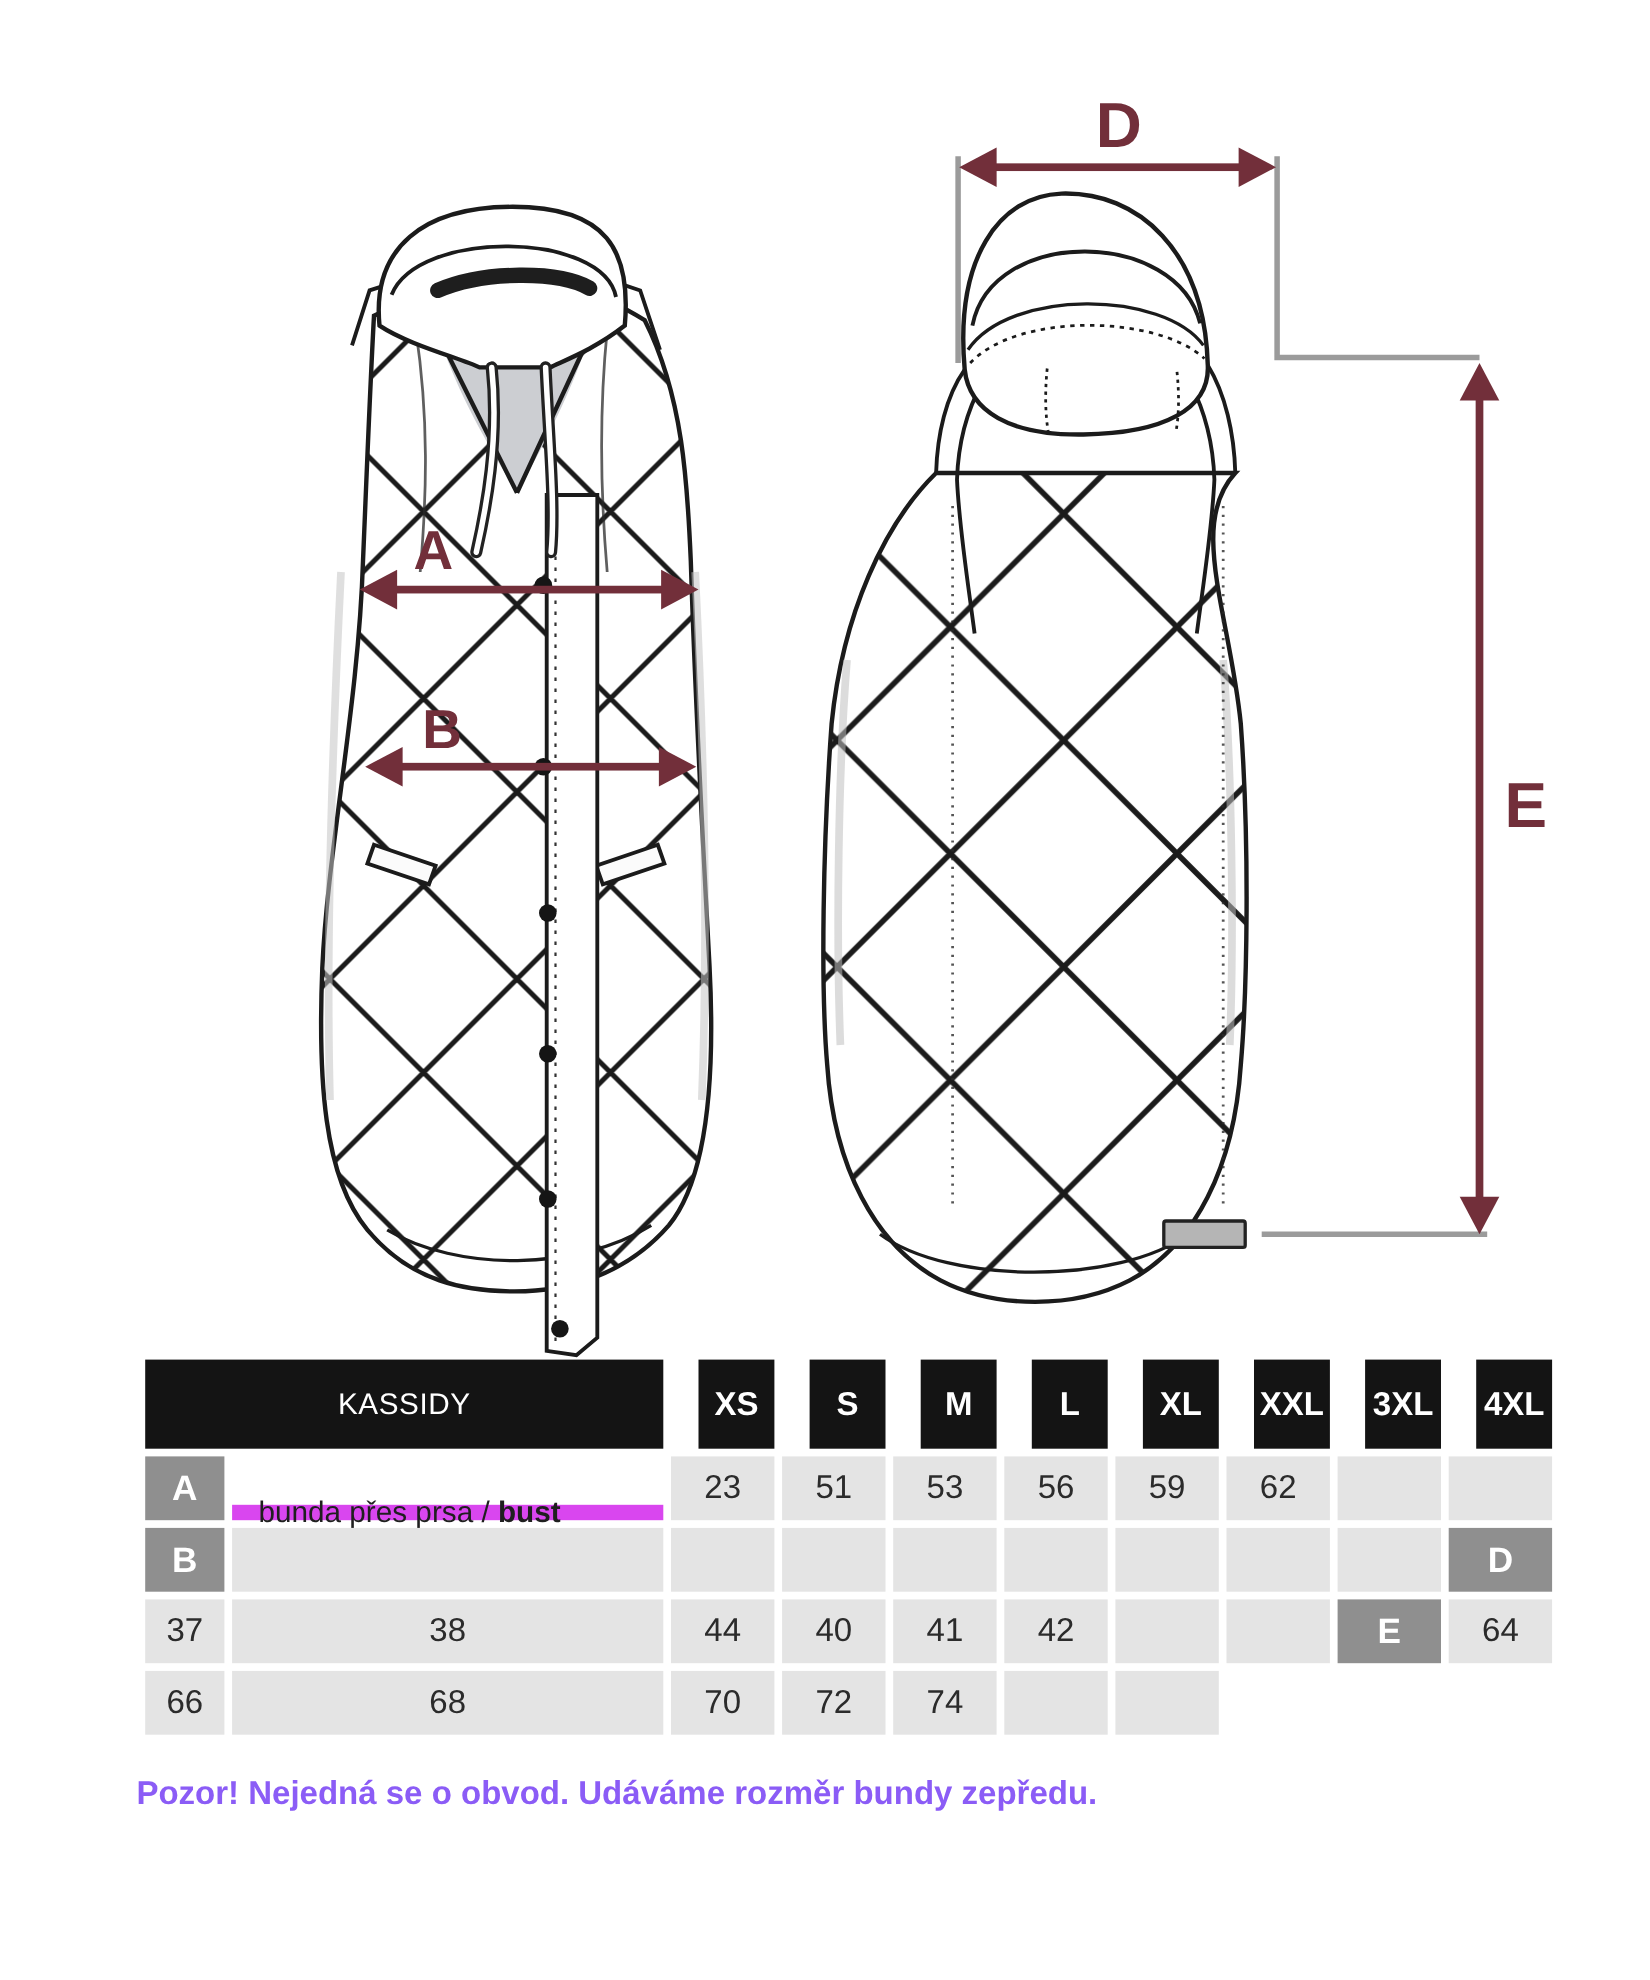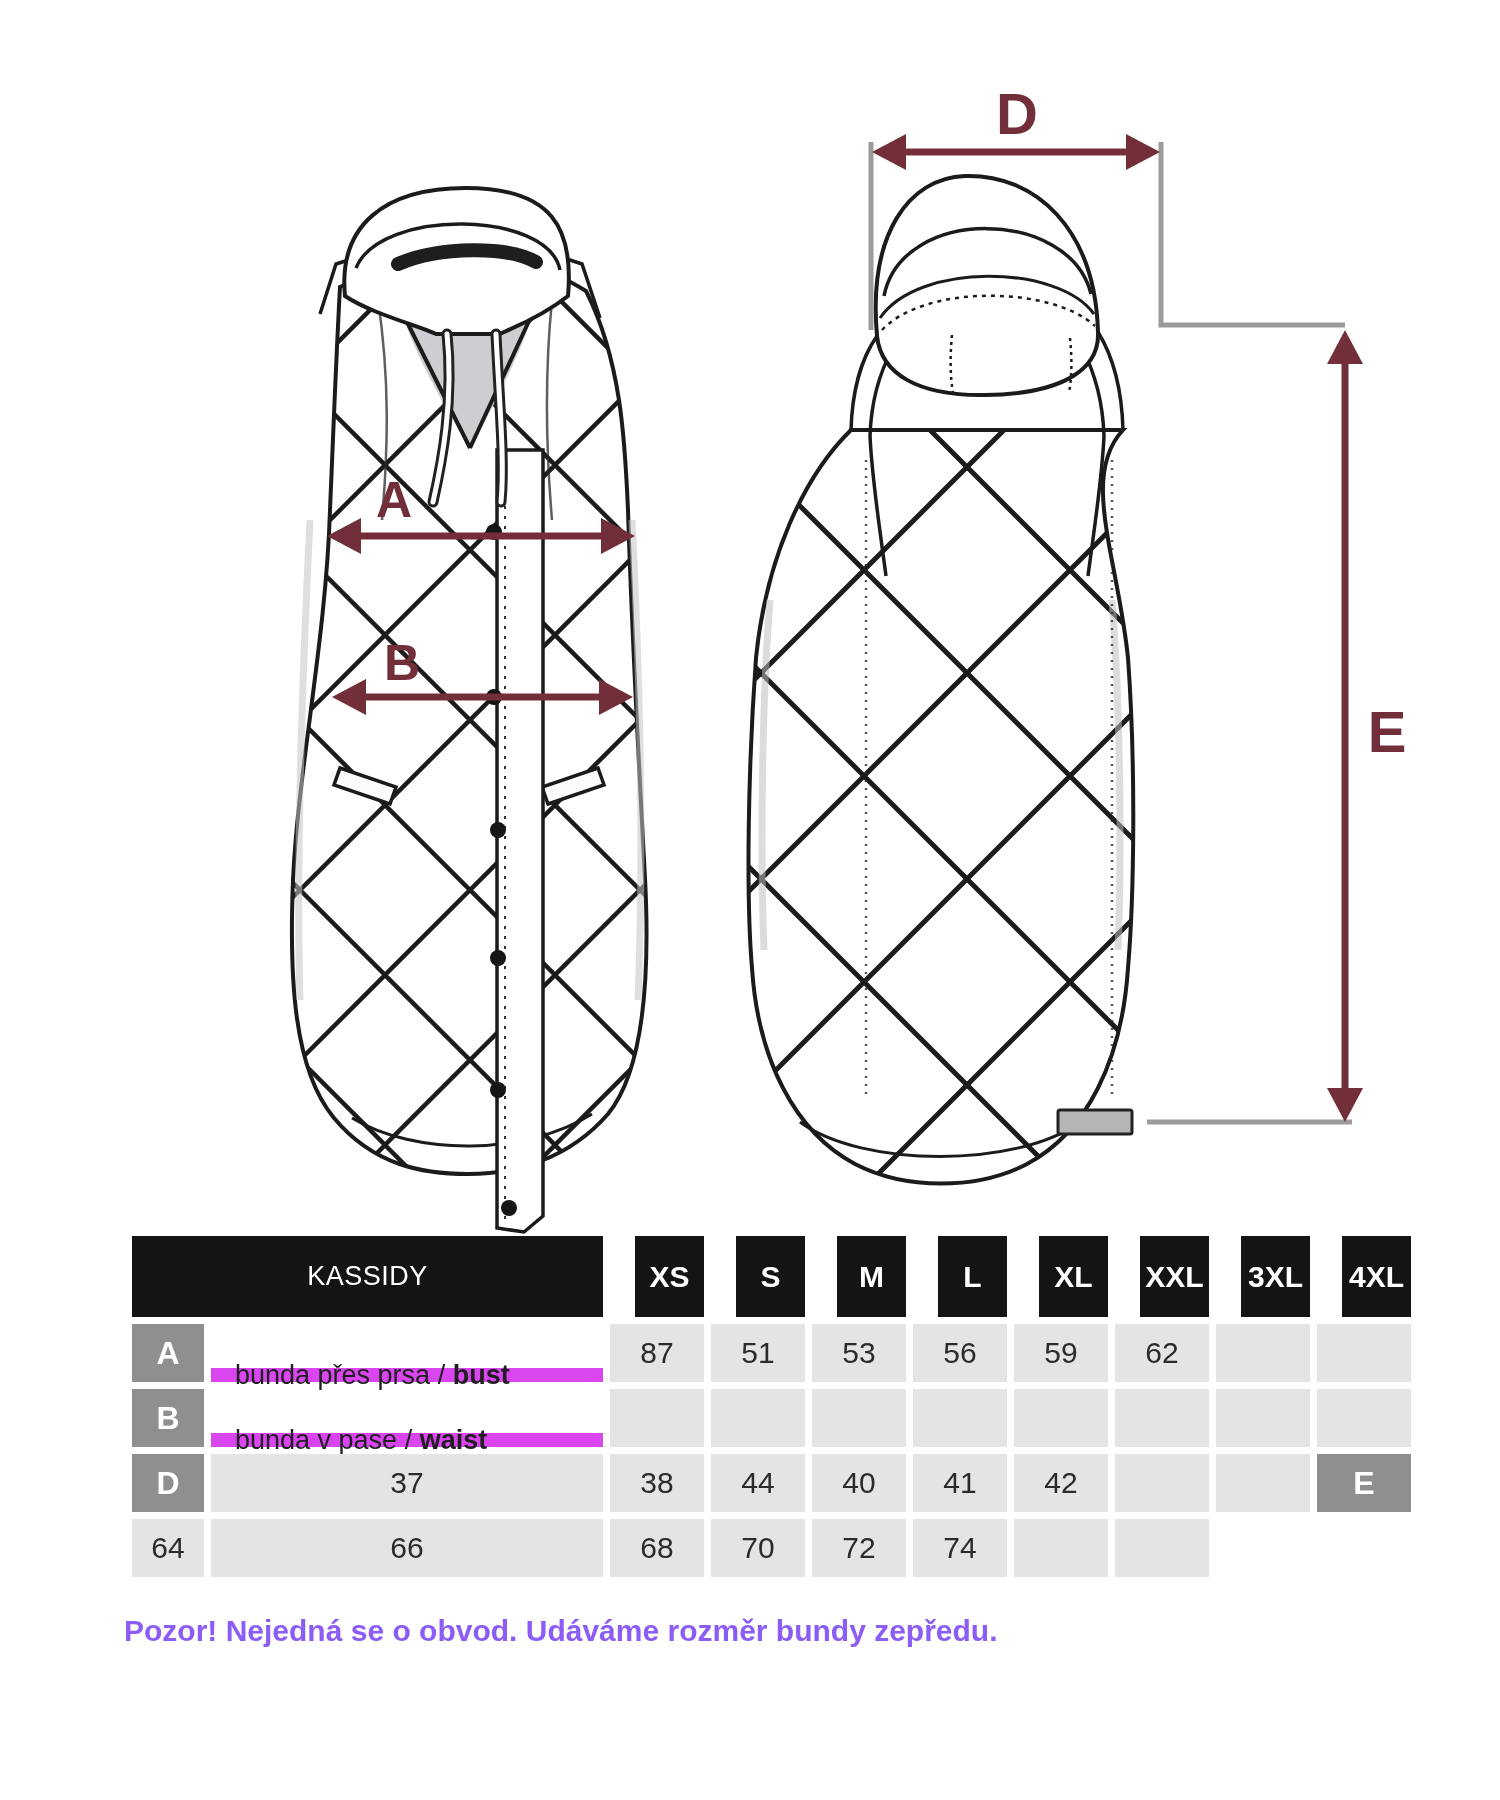--- a/index.html
+++ b/index.html
@@ -176,34 +176,30 @@
     <div class="cell head size">XL</div>
     <div class="cell head size">XXL</div>
     <div class="cell head size">3XL</div>
     <div class="cell head size">4XL</div>
 
     <div class="cell letter">A</div>
     <div class="cell desc">
         <span class="cs">bunda přes prsa / </span>
         <span class="en">bust</span>
       </div>
-    <div class="cell value">87</div>
+    <div class="cell value">23</div>
     <div class="cell value">51</div>
     <div class="cell value">53</div>
     <div class="cell value">56</div>
     <div class="cell value">59</div>
     <div class="cell value">62</div>
     <div class="cell value"></div>
     <div class="cell value"></div>
 
     <div class="cell letter">B</div>
-    <div class="cell desc">
-        <span class="cs">bunda v pase / </span>
-        <span class="en">waist</span>
-      </div>
     <div class="cell value"></div>
     <div class="cell value"></div>
     <div class="cell value"></div>
     <div class="cell value"></div>
     <div class="cell value"></div>
     <div class="cell value"></div>
     <div class="cell value"></div>
     <div class="cell value"></div>
 
     <div class="cell letter">D</div>

